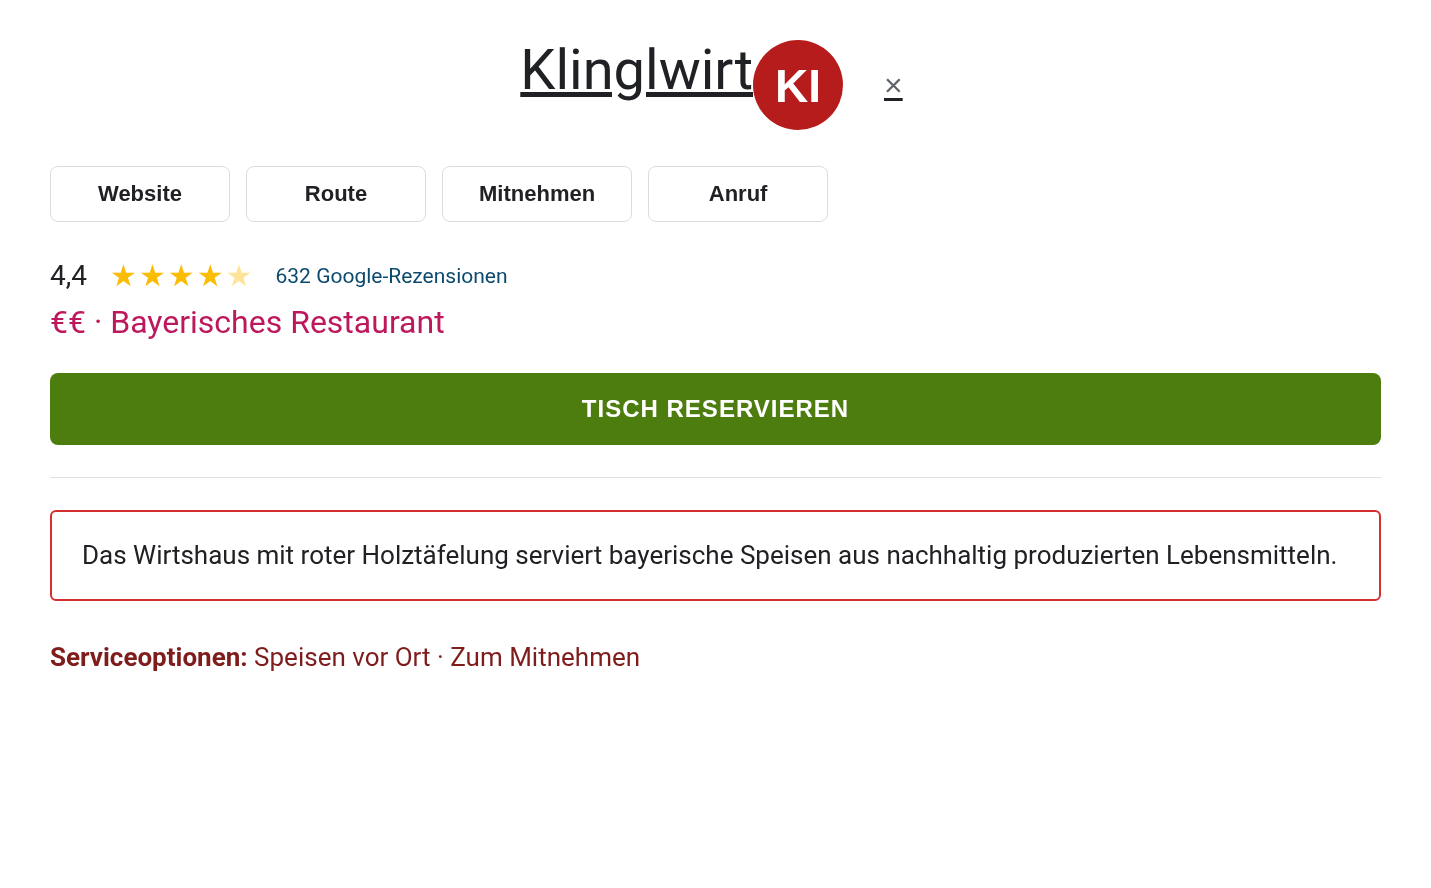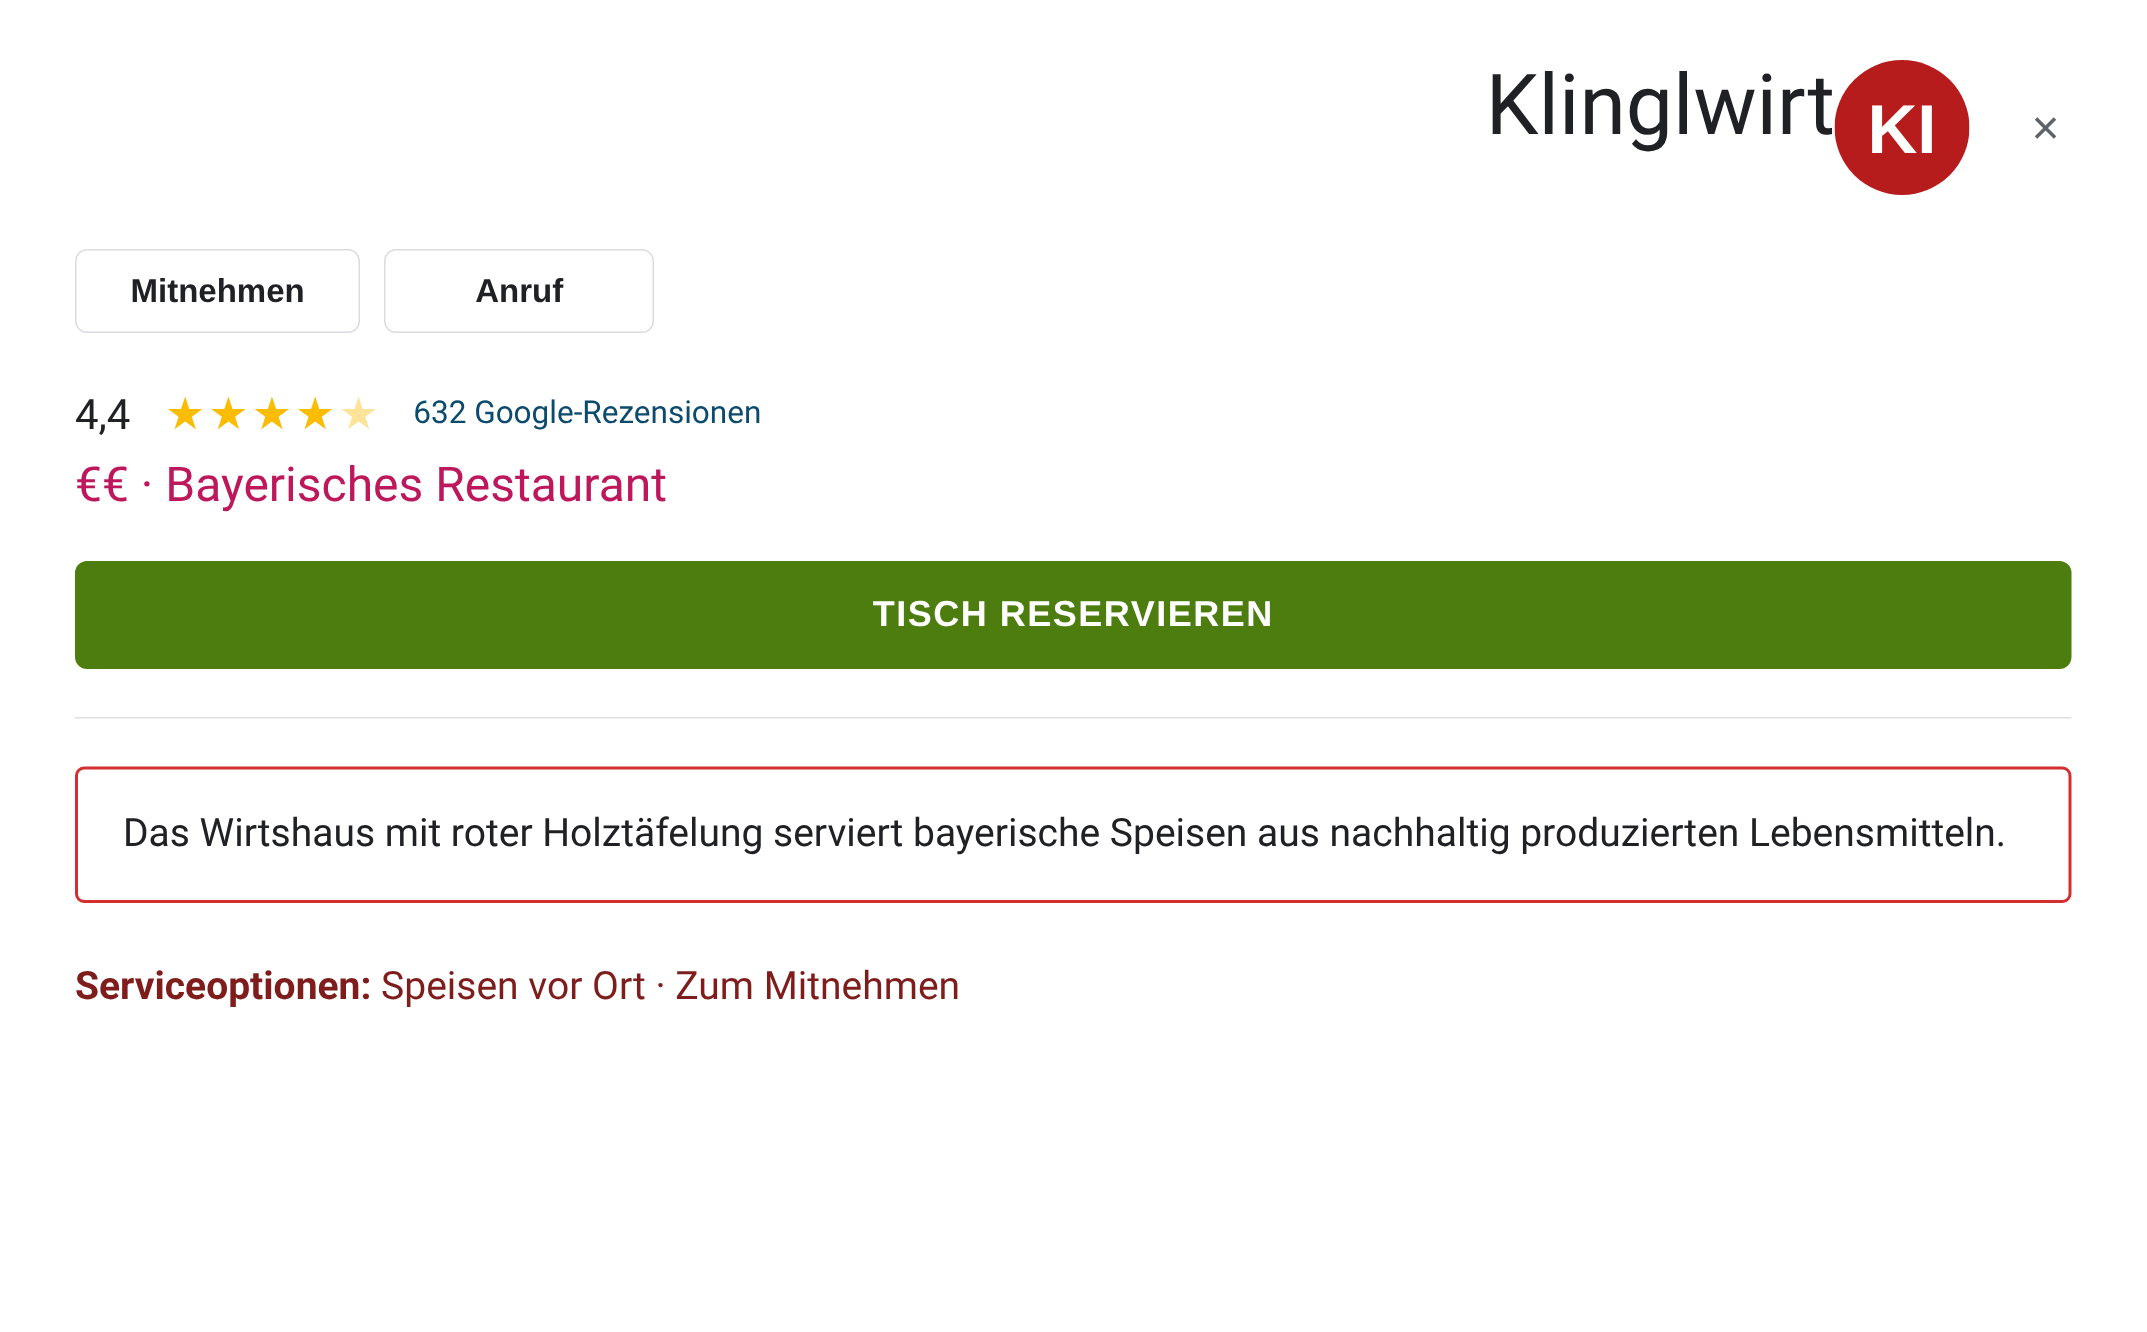--- a/index.html
+++ b/index.html
@@ -12,23 +12,24 @@
       font-family: -apple-system, BlinkMacSystemFont, 'Segoe UI', Roboto, Arial, sans-serif;
       background: #ffffff;
       width: 1431px;
       min-height: 888px;
       padding: 40px 50px;
       color: #202124;
     }
 
     .header {
       display: flex;
-      justify-content: flex-end;
+      justify-content: center;
       align-items: flex-start;
       margin-bottom: 36px;
+      text-decoration: underline;
     }
 
     .title {
       font-size: 56px;
       font-weight: 400;
       color: #202124;
       line-height: 1.1;
     }
 
     .header-right {
@@ -161,20 +162,22 @@
 
     <svg class="ki-logo" viewBox="0 0 90 90" xmlns="http://www.w3.org/2000/svg">
       <circle cx="45" cy="45" r="45" fill="#b71c1c"></circle>
       <text x="45" y="62" text-anchor="middle" font-size="46" font-weight="bold" fill="white" font-family="Arial, sans-serif">KI</text>
     </svg>
     <button class="close-button">×</button>
   </div>
 </div>
 
 <div class="action-buttons">
+  <button class="action-btn">Website</button>
+  <button class="action-btn">Route</button>
   <button class="action-btn">Mitnehmen</button>
   <button class="action-btn">Anruf</button>
 </div>
 
 <div class="rating-section">
   <span class="rating-number">4,4</span>
   <div class="stars">
     <span class="star">★</span>
     <span class="star">★</span>
     <span class="star">★</span>

